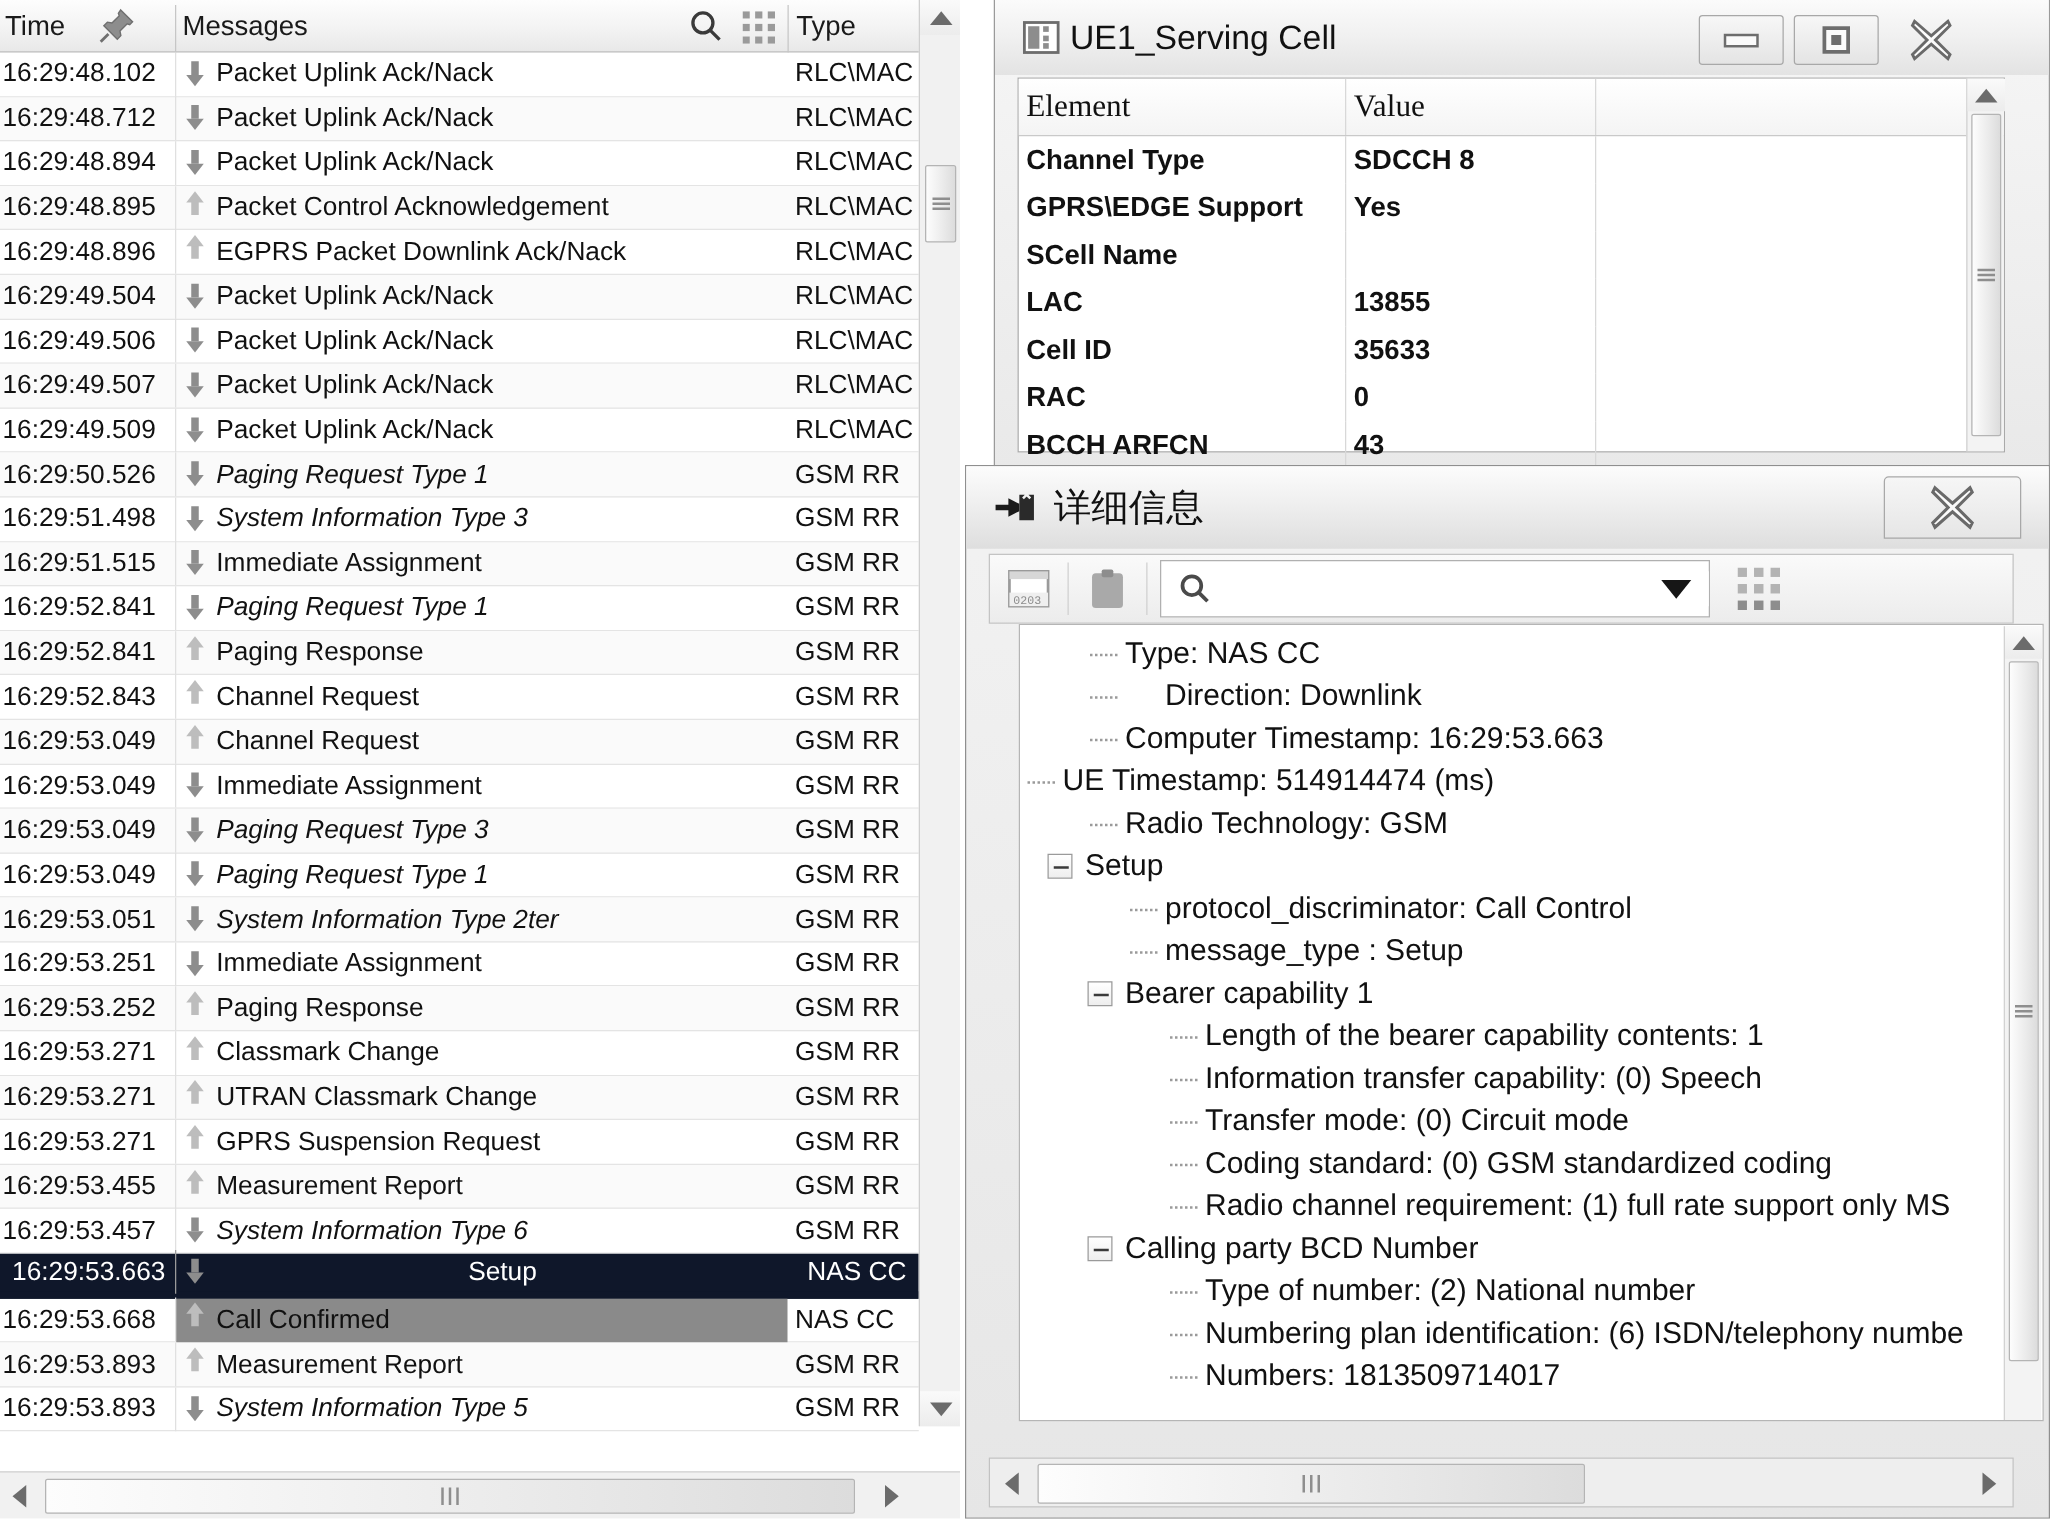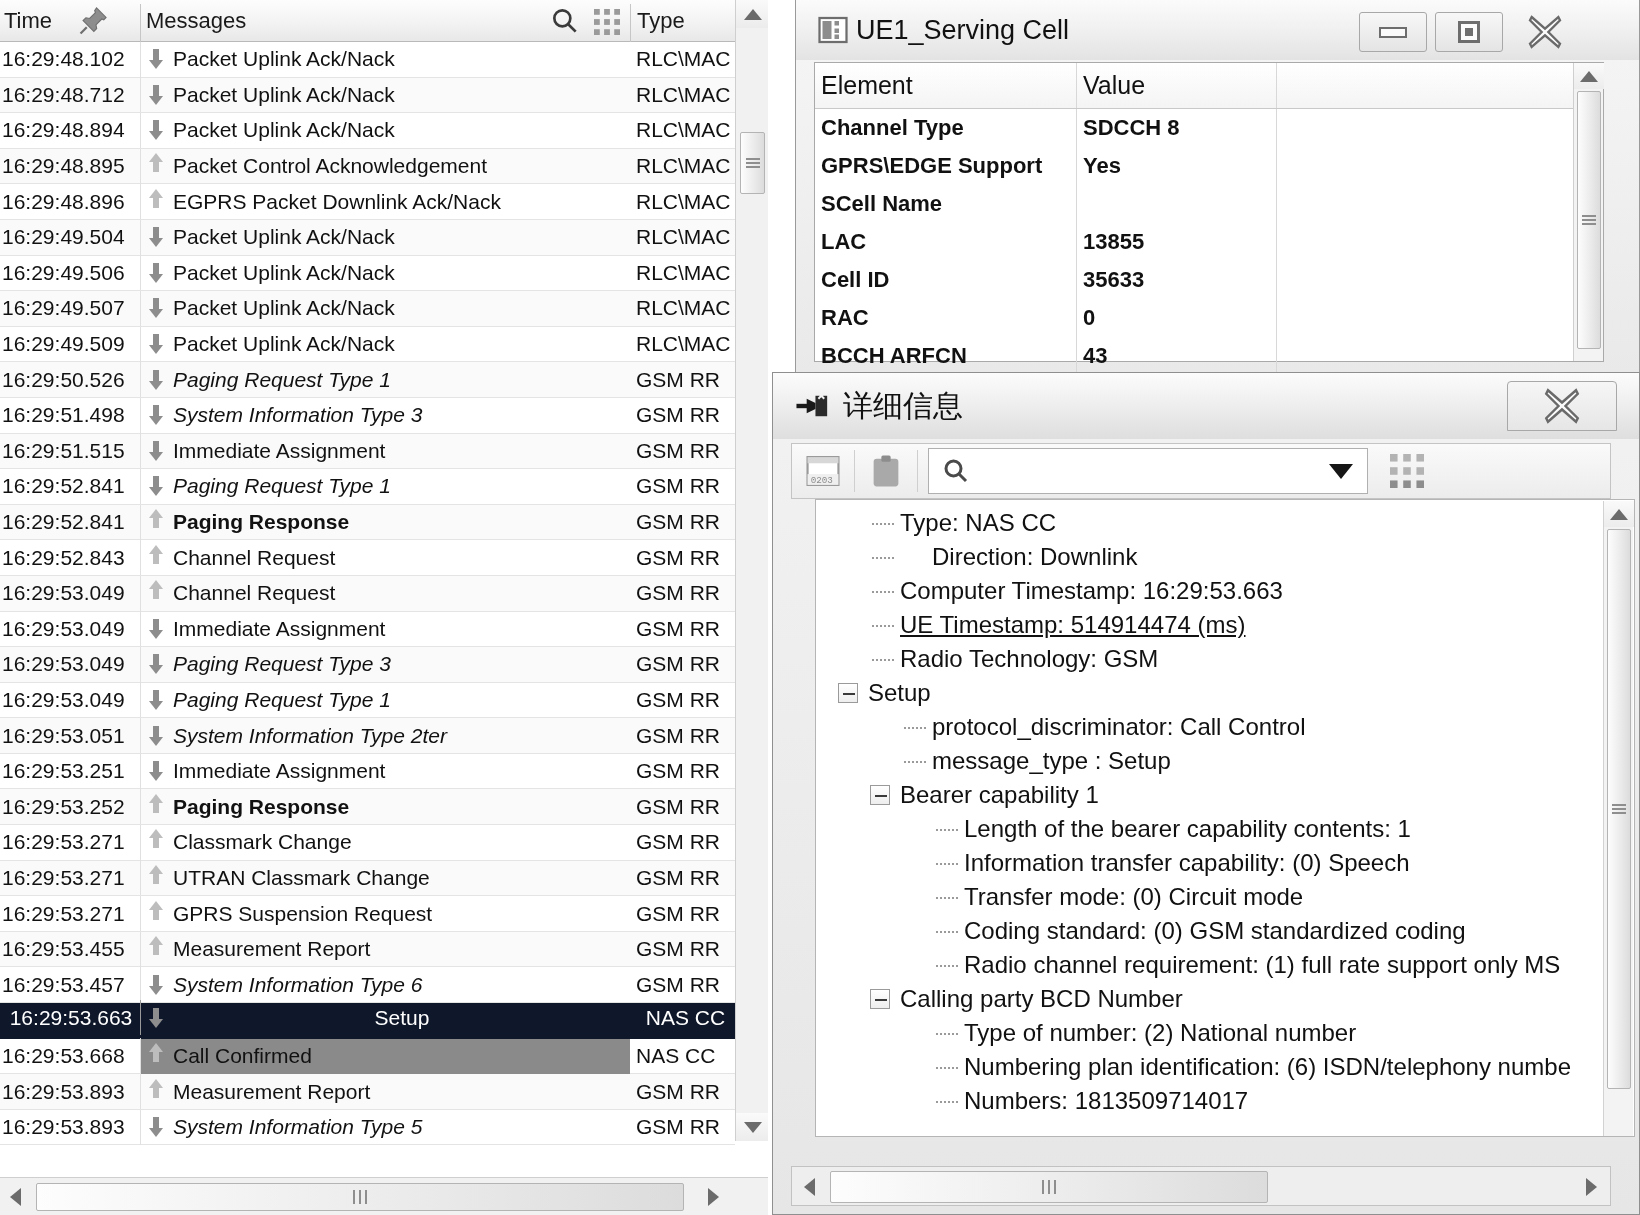--- a/index.html
+++ b/index.html
@@ -46,21 +46,21 @@
   .row .arrow { width: 30px; flex: 0 0 30px; text-align: center; }
   .row .m {
     flex: 1 1 auto; font-size: 21px; color: #111; white-space: nowrap; overflow: hidden;
     padding-left: 2px;
   }
   .row .ty {
     width: 104px; flex: 0 0 104px; font-size: 21px; color: #111; padding-left: 5px;
     white-space: nowrap; overflow: hidden;
   }
   .row .m.ital { font-style: italic; }
-  .row .m.bold { font-weight: bold; }
+  .row .m.bold { font-weight: normal; }
   
   .row.sel-full { background: #0f172a; border-bottom: 6px solid #0f172a; text-align: center; }
   .row.sel-full .t, .row.sel-full .m, .row.sel-full .ty { color: #ffffff; }
   .row.sel-full .vsep { background: #9a9a9a; }
   .row.sel-part { background: transparent; }
   .row.sel-part .selbox {
     position: absolute; left: 141px; top: 0; width: 489px; height: 35.6px;
     background: #8a8a8a;
   }
   .row.sel-part .t, .row.sel-part .m, .row.sel-part .ty { position: relative; z-index: 2; }
@@ -129,21 +129,21 @@
   }
   #serving-table {
     position: absolute; left: 18px; top: 62px; width: 790px; height: 300px;
     background: #fff; border: 1px solid #a9a9a9;
   }
   .st-head {
     height: 46px; display: flex; align-items: center;
     background: linear-gradient(to bottom,#ffffff,#f4f4f4);
     border-bottom: 1px solid #c9c9c9;
   }
-  .st-head .c { font-size: 25px; color: #111; }
+  .st-head .c { font-size: 25px; color: #111; font-family: Liberation Serif, serif; }
   .st-row { height: 38px; display: flex; align-items: center; }
   .st-row .c { font-size: 22px; color: #111; font-weight: bold; }
   .c1 { width: 262px; flex: 0 0 262px; padding-left: 6px; border-right: 1px solid #d8d8d8; height: 100%; display: flex; align-items: center; }
   .c2 { width: 200px; flex: 0 0 200px; padding-left: 6px; border-right: 1px solid #d8d8d8; height: 100%; display: flex; align-items: center; }
   .c3 { flex: 1 1 auto; height: 100%; }
   #serving-vscroll {
     position: absolute; right: 0; top: 0; width: 30px; height: 298px;
     background: #f3f3f3; border-left: 1px solid #cfcfcf;
   }
 
@@ -675,21 +675,21 @@
             <span>Type: NAS CC</span>
           </div>
           <div class="tnode" style="padding-left: 50px; gap: 32px;">
             <span class="tdash"></span>
             <span>Direction: Downlink</span>
           </div>
           <div class="tnode" style="padding-left: 50px;">
             <span class="tdash"></span>
             <span>Computer Timestamp: 16:29:53.663</span>
           </div>
-          <div class="tnode" style="padding-left: 50px; text-decoration: underline;">
+          <div class="tnode" style="">
             <span class="tdash"></span>
             <span>UE Timestamp: 514914474 (ms)</span>
           </div>
           <div class="tnode" style="padding-left: 50px;">
             <span class="tdash"></span>
             <span>Radio Technology: GSM</span>
           </div>
           <div class="tnode" style="padding-left: 18px;">
             <span class="tw">
               <span class="box"></span>

